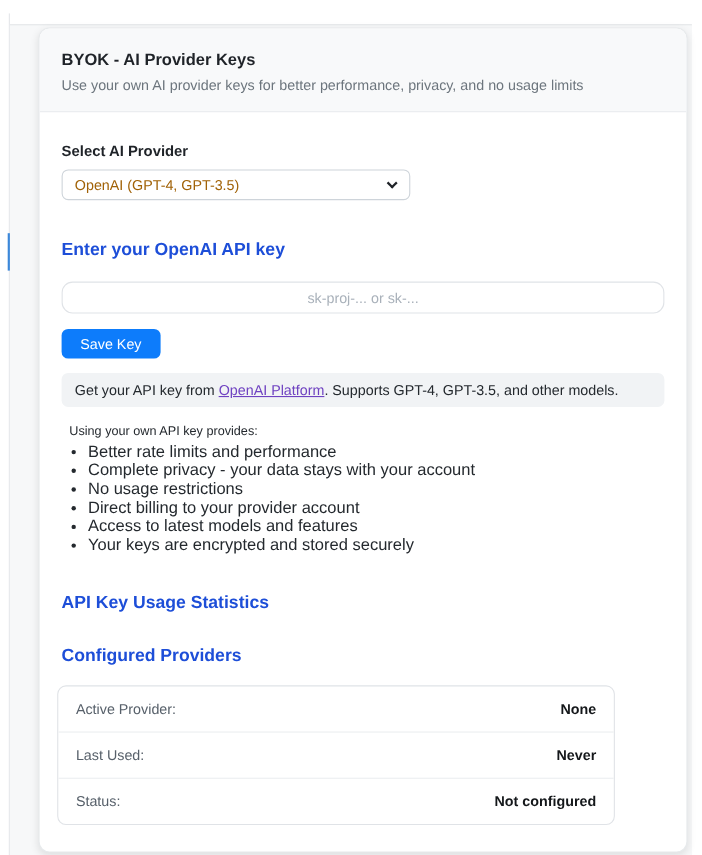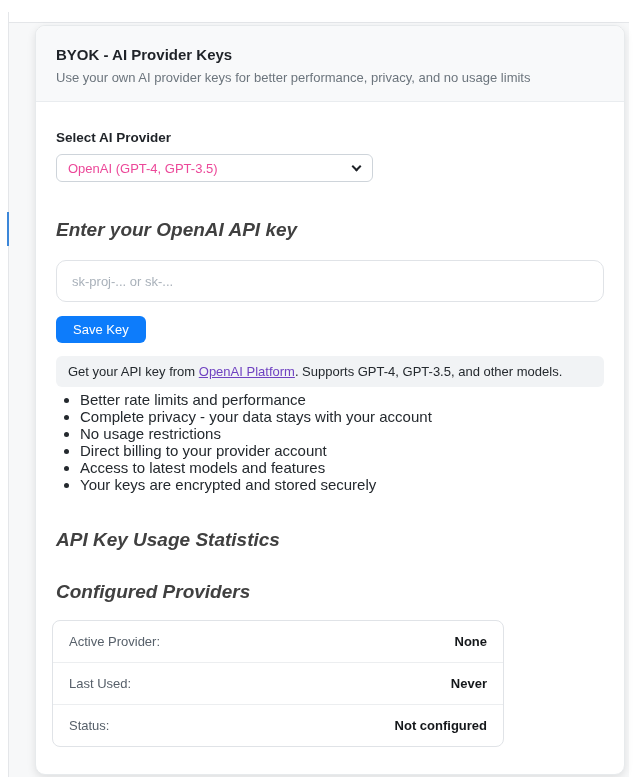--- a/index.html
+++ b/index.html
@@ -24,48 +24,48 @@
   .card-header { background:#f8f9fa; border-bottom:1px solid #e9ecef; padding:20px 20px 16px 20px; }
   .card-title { font-size:15px; font-weight:bold; color:#1f2328; }
   .card-subtitle { font-size:13px; color:#6c757d; margin-top:7px; }
 
   .card-body { padding:0 20px 20px 20px; }
 
   .field-label { margin-top:28px; font-size:13.5px; font-weight:bold; color:#1f2328; }
 
   .select-wrap { position:relative; width:317px; margin-top:9px; }
   select.provider { width:100%; height:28px; font-family:"Liberation Sans",sans-serif; font-size:13px;
-          color:#ec4899; background:#ffffff; border:1px solid #ced4da; border-radius:6px;
+          color:#a16207; background:#ffffff; border:1px solid #ced4da; border-radius:6px;
           padding:0 30px 0 11px; appearance:none; -webkit-appearance:none; }
   .chevron-down { position:absolute; right:13px; top:9px; width:7px; height:7px;
           border-right:2px solid #1f2328; border-bottom:2px solid #1f2328;
           transform:rotate(45deg); pointer-events:none; }
 
-  .section-heading { margin-top:37px; font-size:19px; font-weight:bold; color:#404040;font-style:italic; }
+  .section-heading { margin-top:37px; font-size:16px; font-weight:bold; color:#1d4ed8; }
 
-  input.api-key { display:block; margin-top:19px; width:100%; height:42px;
+  input.api-key { display:block; margin-top:19px; width:100%; height:29px;
           border:1px solid #e0e3e7; border-radius:10px; padding:0 15px;
-          font-family:"Liberation Sans",sans-serif; font-size:13px; color:#1f2328; background:#fff; }
+          font-family:"Liberation Sans",sans-serif; font-size:13px; color:#1f2328; background:#fff;text-align:center; }
   input.api-key::placeholder { color:#a9b1ba; }
 
   button.save { margin-top:14px; background:#0d7cfb; color:#ffffff; border:none; border-radius:6px;
           padding:6px 17px; font-family:"Liberation Sans",sans-serif; font-size:13px; cursor:pointer; }
 
   .info-box { margin-top:13px; background:#f1f3f5; border-radius:6px; padding:8px 12px;
           font-size:13px; color:#24292e; }
   .info-box a { color:#6f42c1; text-decoration:underline; cursor:pointer; }
 
   .benefits-intro { margin:16px 0 0 7px; font-size:11.5px; color:#24292e; }
   ul.benefits { margin:7px 0 0 7px; padding-left:17px; list-style:disc outside; }
   ul.benefits li { font-size:15px; color:#24292e; margin-bottom:5.5px; line-height:11.5px; }
 
   .heading-configured { margin-top:30px; }
   .heading-stats { margin-top:38px; }
 
-  .stats-card { margin:17px 0 0 -4px; width:452px; background:#ffffff;
+  .stats-card { margin:17px 0 0 -4px; width:507px; background:#ffffff;
           border:1px solid #e0e3e7; border-radius:8px; overflow:hidden; }
   .stats-row { display:flex; justify-content:space-between; align-items:center;
           padding:13px 16px; border-bottom:1px solid #eceef0; }
   .stats-row:last-child { border-bottom:none; }
   .stats-label { font-size:13px; color:#57606a; }
   .stats-value { font-size:13px; font-weight:bold; color:#14171a; }
 </style>
 </head>
 <body>
 
@@ -92,20 +92,21 @@
         </div>
 
         <div class="section-heading">Enter your OpenAI API key</div>
 
         <input class="api-key" type="text" placeholder="sk-proj-... or sk-..." style="">
 
         <button class="save">Save Key</button>
 
         <div class="info-box"><span>Get your API key from </span><a>OpenAI Platform</a><span>. Supports GPT-4, GPT-3.5, and other models.</span></div>
 
+        <div class="benefits-intro">Using your own API key provides:</div>
         <ul class="benefits">
           <li>Better rate limits and performance</li>
           <li>Complete privacy - your data stays with your account</li>
           <li>No usage restrictions</li>
           <li>Direct billing to your provider account</li>
           <li>Access to latest models and features</li>
           <li>Your keys are encrypted and stored securely</li>
         </ul>
 
         <div class="section-heading heading-stats">API Key Usage Statistics</div>

